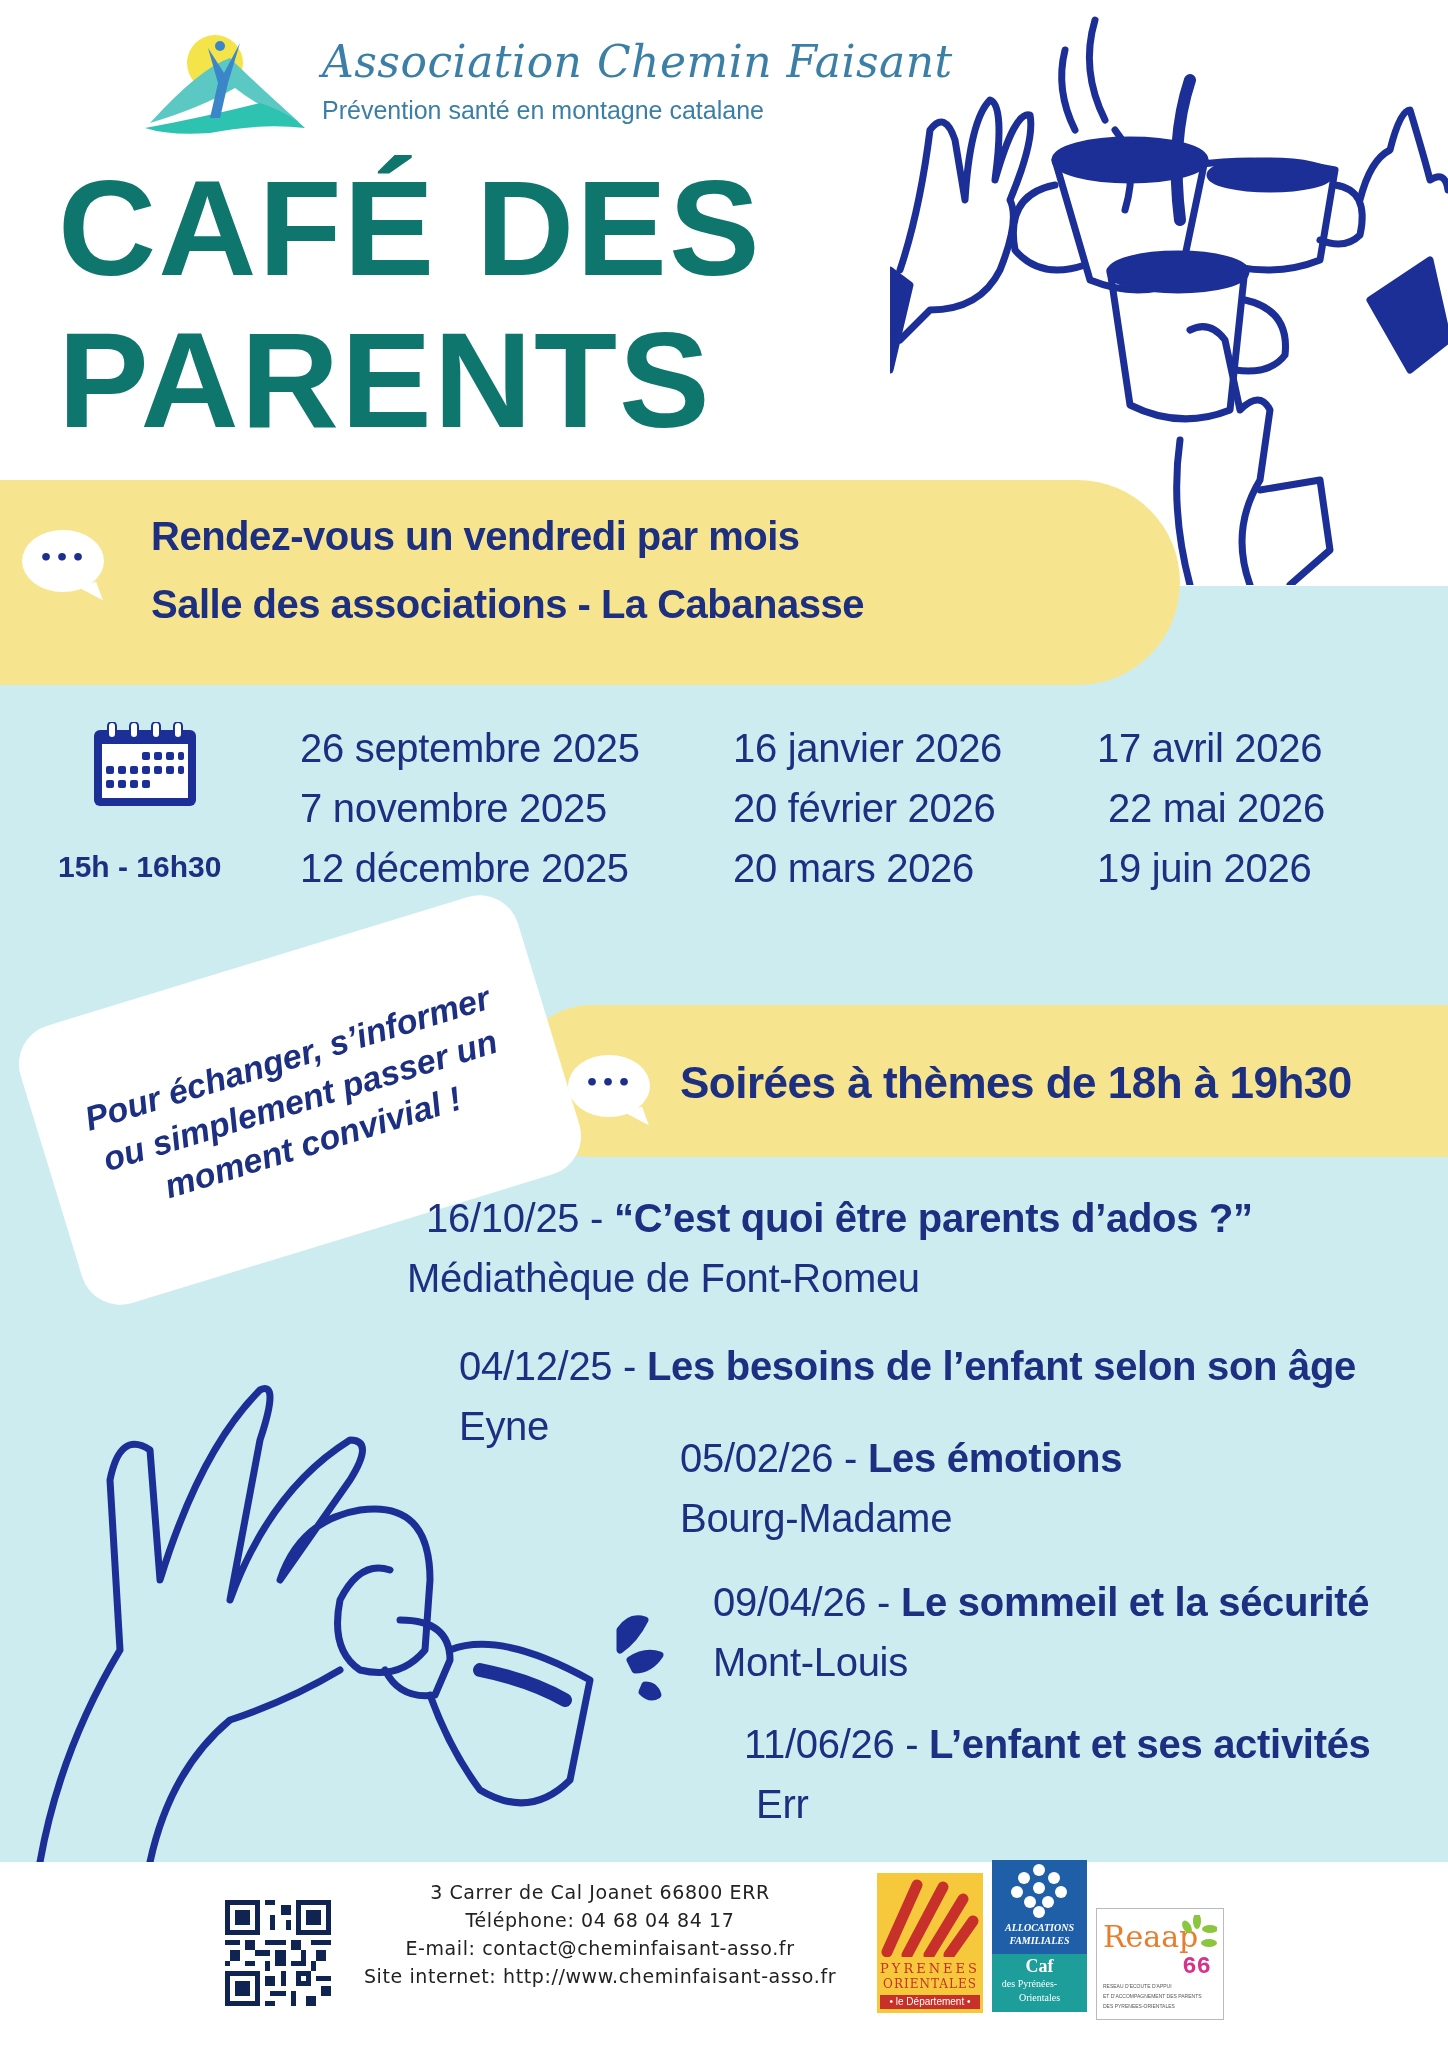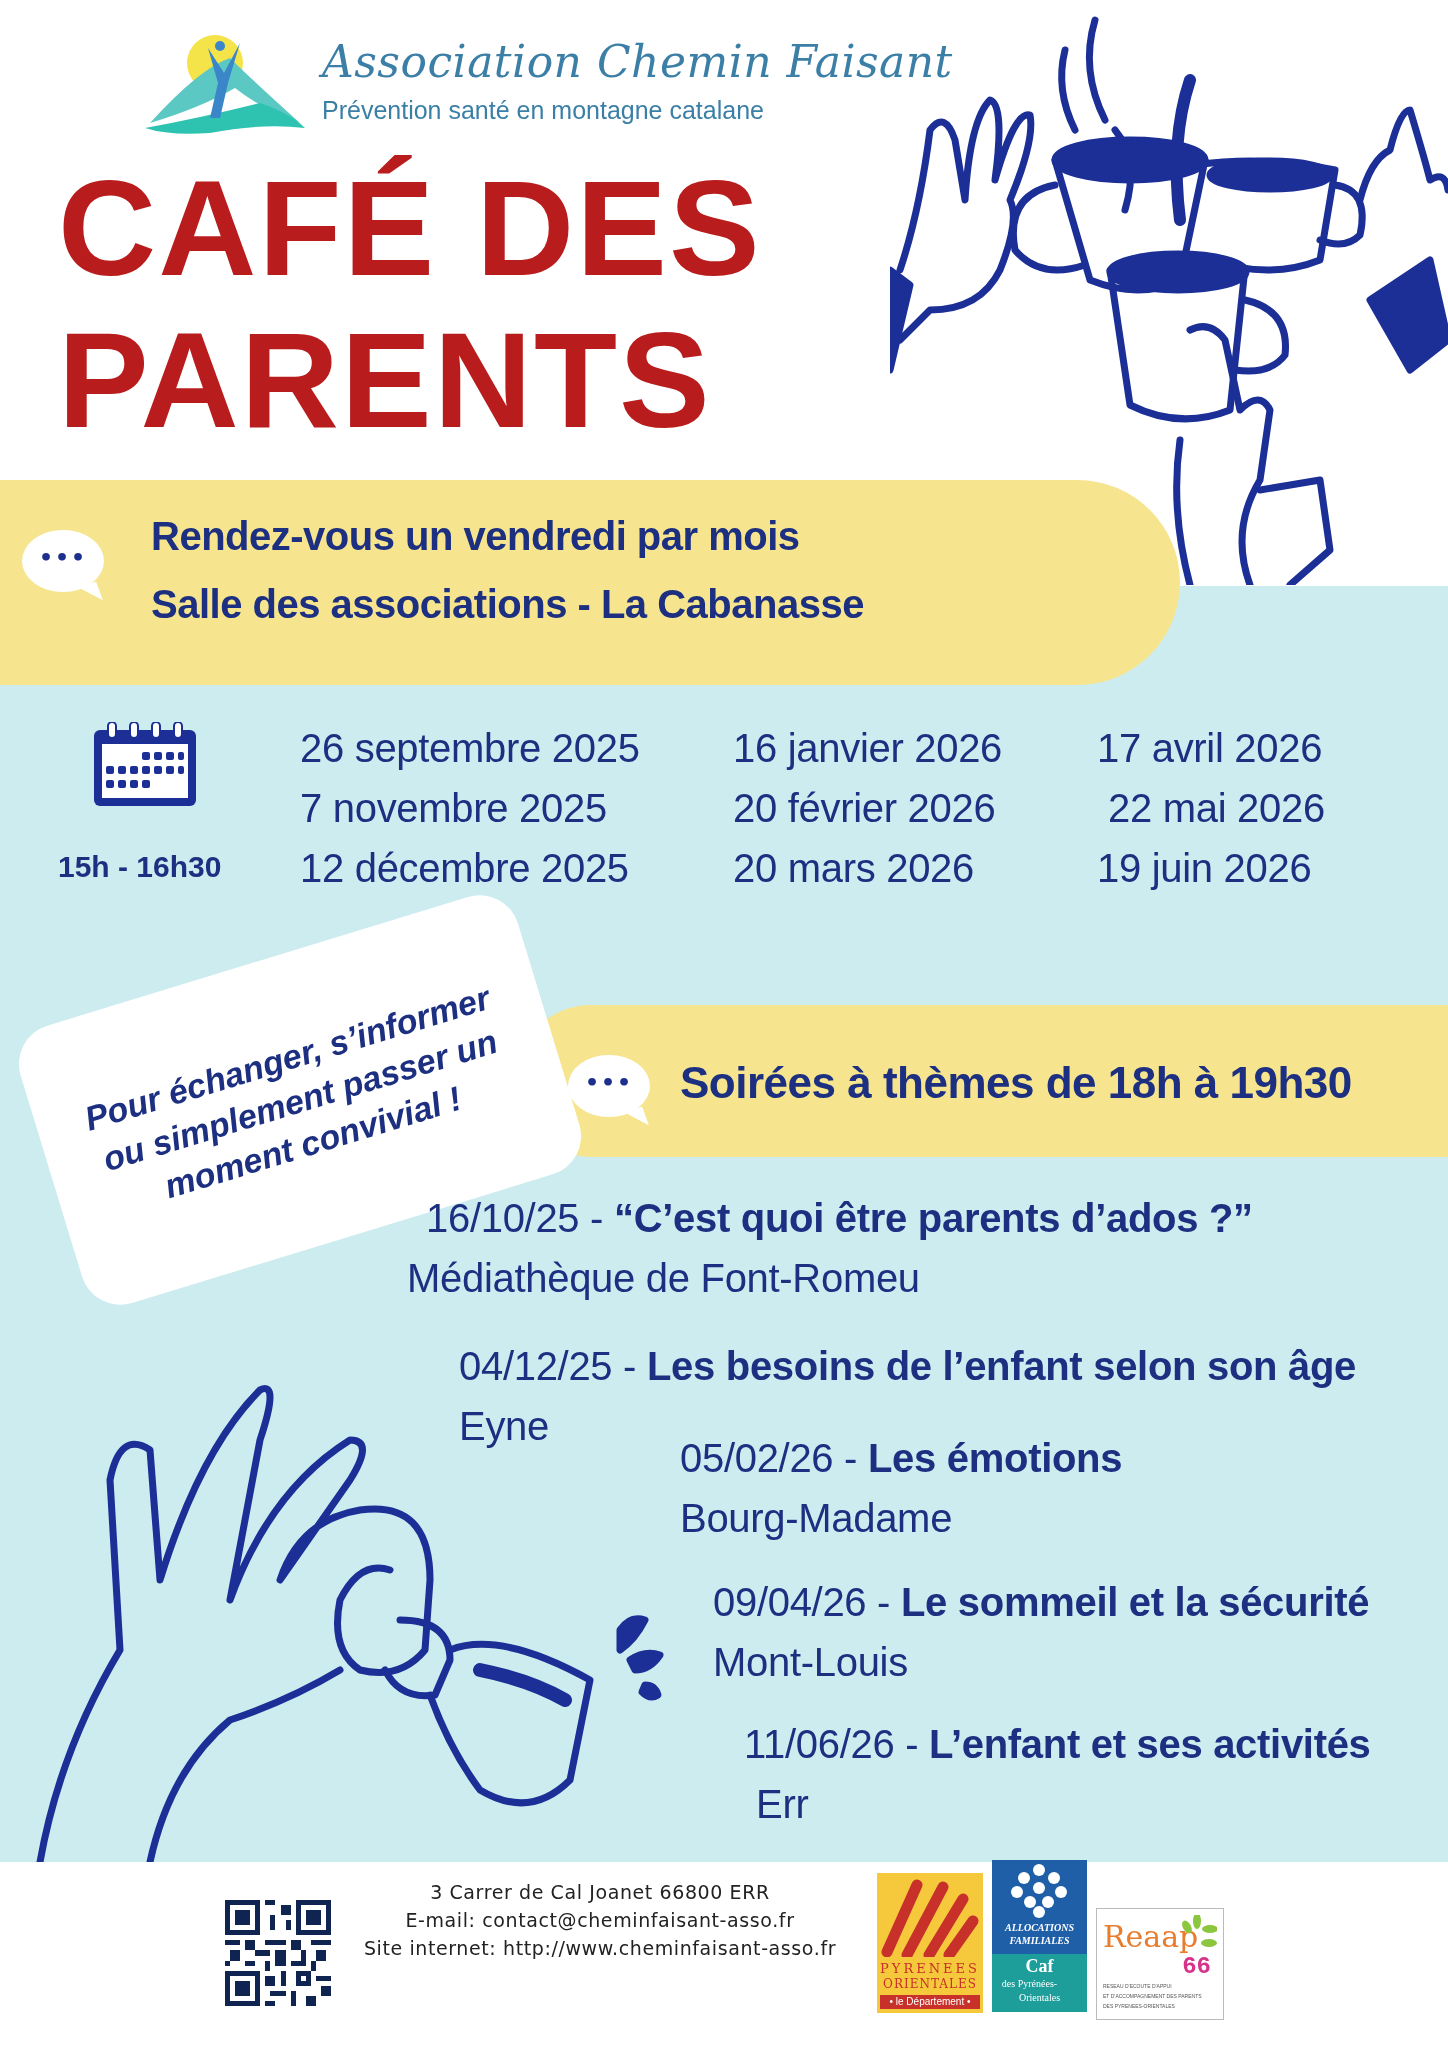--- a/index.html
+++ b/index.html
@@ -6,21 +6,21 @@
   body { width:1448px; height:2048px; position:relative; overflow:hidden; background:#ffffff; font-family:"Liberation Sans", sans-serif; color:#1c2f8e; }
   .abs { position:absolute; }
   .blue-bg { position:absolute; left:0; top:586px; width:1448px; height:1276px; background:#cdecf0; }
   .yellow1 { position:absolute; left:0; top:480px; width:1180px; height:205px; background:#f6e58e; border-radius:0 110px 110px 0; }
   .yellow2 { position:absolute; left:515px; top:1005px; width:960px; height:152px; background:#f6e58e; border-radius:80px 0 0 80px; }
   .bubble { position:absolute; width:82px; height:62px; background:#ffffff; border-radius:50%; display:flex; align-items:center; justify-content:center; }
   .bubble::after { content:""; position:absolute; right:4px; bottom:-12px; width:0; height:0; border-left:18px solid transparent; border-top:20px solid #ffffff; transform:rotate(-20deg); }
   .bubble .dots { font-family:"DejaVu Sans", sans-serif; font-weight:bold; font-size:22px; letter-spacing:2px; color:#1c2f8e; margin-top:-8px; }
   .org-name { position:absolute; left:322px; top:36px; font-family:"DejaVu Serif", serif; font-style:italic; font-size:44px; color:#3b7fa7; letter-spacing:0.5px; white-space:nowrap; }
   .org-sub { position:absolute; left:322px; top:96px; font-family:"Liberation Sans", sans-serif; font-size:25px; color:#3b7fa7; white-space:nowrap; }
-  .title { position:absolute; left:58px; font-family:"Liberation Sans", sans-serif; font-weight:bold; font-size:136px; line-height:1; color:#b91c1c; letter-spacing:2px; white-space:nowrap; }
+  .title { position:absolute; left:58px; font-family:"Liberation Sans", sans-serif; font-weight:bold; font-size:136px; line-height:1; color:#0f766e; letter-spacing:2px; white-space:nowrap; }
   .info-line { position:absolute; left:151px; font-family:"Liberation Sans", sans-serif; font-weight:bold; font-size:40px; color:#1c2f80; white-space:nowrap; letter-spacing:-0.5px; }
   .date { position:absolute; font-family:"Liberation Sans", sans-serif; font-size:40px; color:#1c2f80; white-space:nowrap; letter-spacing:-0.3px; }
   .hours { position:absolute; left:58px; top:850px; font-family:"Liberation Sans", sans-serif; font-weight:bold; font-size:30px; color:#1c2f80; white-space:nowrap; }
   .note { position:absolute; left:40px; top:955px; width:520px; height:290px; background:#ffffff; border-radius:40px; transform:rotate(-17deg); transform-origin:center; display:flex; flex-direction:column; justify-content:center; align-items:center; }
   .note span { font-family:"Liberation Sans", sans-serif; font-style:italic; font-weight:bold; font-size:34px; color:#1c2f80; white-space:nowrap; line-height:1.3; }
   .soiree { position:absolute; left:680px; top:1058px; font-family:"Liberation Sans", sans-serif; font-weight:bold; font-size:44px; color:#1c2f80; white-space:nowrap; letter-spacing:-0.5px; }
   .event-line { position:absolute; font-family:"Liberation Sans", sans-serif; font-size:40px; color:#1c2f80; white-space:nowrap; letter-spacing:-0.3px; }
   .event-line b { font-weight:bold; }
   .footer-text { position:absolute; left:330px; top:1878px; width:540px; text-align:center; font-family:"DejaVu Sans", sans-serif; font-size:19px; color:#222; line-height:28px; letter-spacing:0.6px; }
   .qr { position:absolute; left:225px; top:1900px; width:106px; height:106px; }
@@ -206,20 +206,21 @@
       <rect x="9" y="18" width="3" height="1"></rect>
         <rect x="13" y="18" width="1" height="3"></rect>
         <rect x="16" y="19" width="2" height="2"></rect>
         <rect x="19" y="17" width="2" height="2"></rect>
         <rect x="8" y="20" width="2" height="1"></rect>
     </g>
   </svg>
 </div>
 <div class="footer-text">
   <div>3 Carrer de Cal Joanet 66800 ERR</div>
+  <div>Téléphone: 04 68 04 84 17</div>
   <div>E-mail: contact@cheminfaisant-asso.fr</div>
   <div>Site internet: http://www.cheminfaisant-asso.fr</div>
 </div>
 
 <div class="logo-box" style="left:877px;top:1873px;width:106px;height:140px;background:#f6c93d;">
   <svg width="106" height="80" viewBox="0 0 106 80" style="position:absolute;left:0;top:4px;">
     <g stroke="#c8302a" stroke-width="11" stroke-linecap="round">
       <line x1="10" y1="75" x2="40" y2="8"></line>
       <line x1="30" y1="78" x2="66" y2="10"></line>
       <line x1="52" y1="78" x2="86" y2="22"></line>

